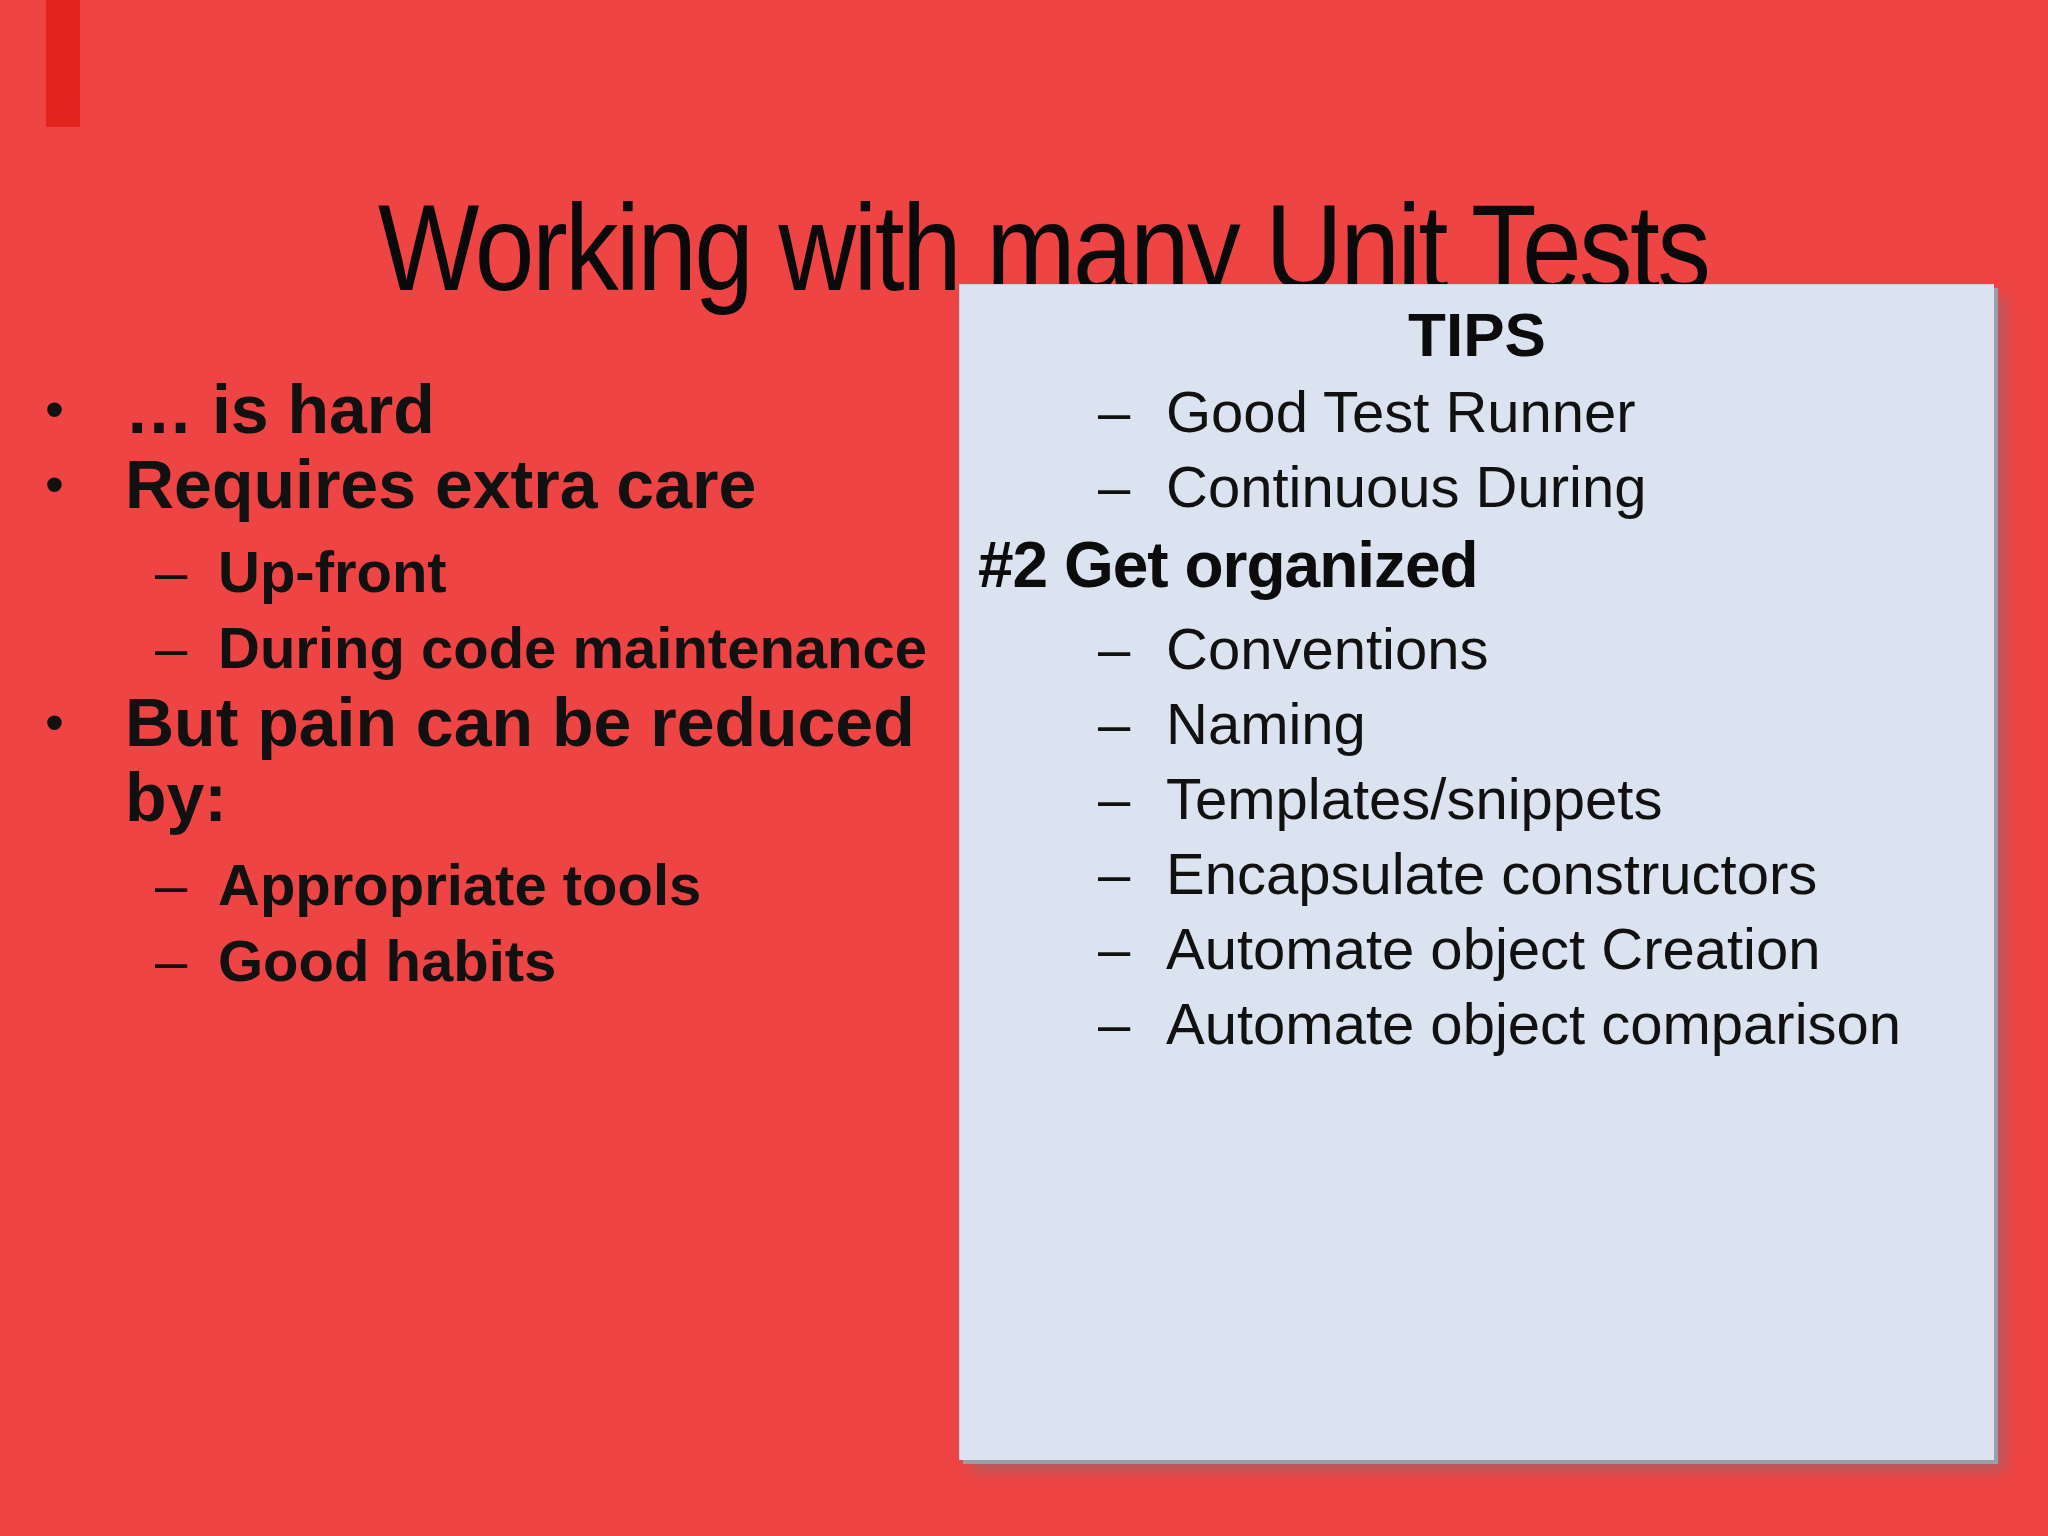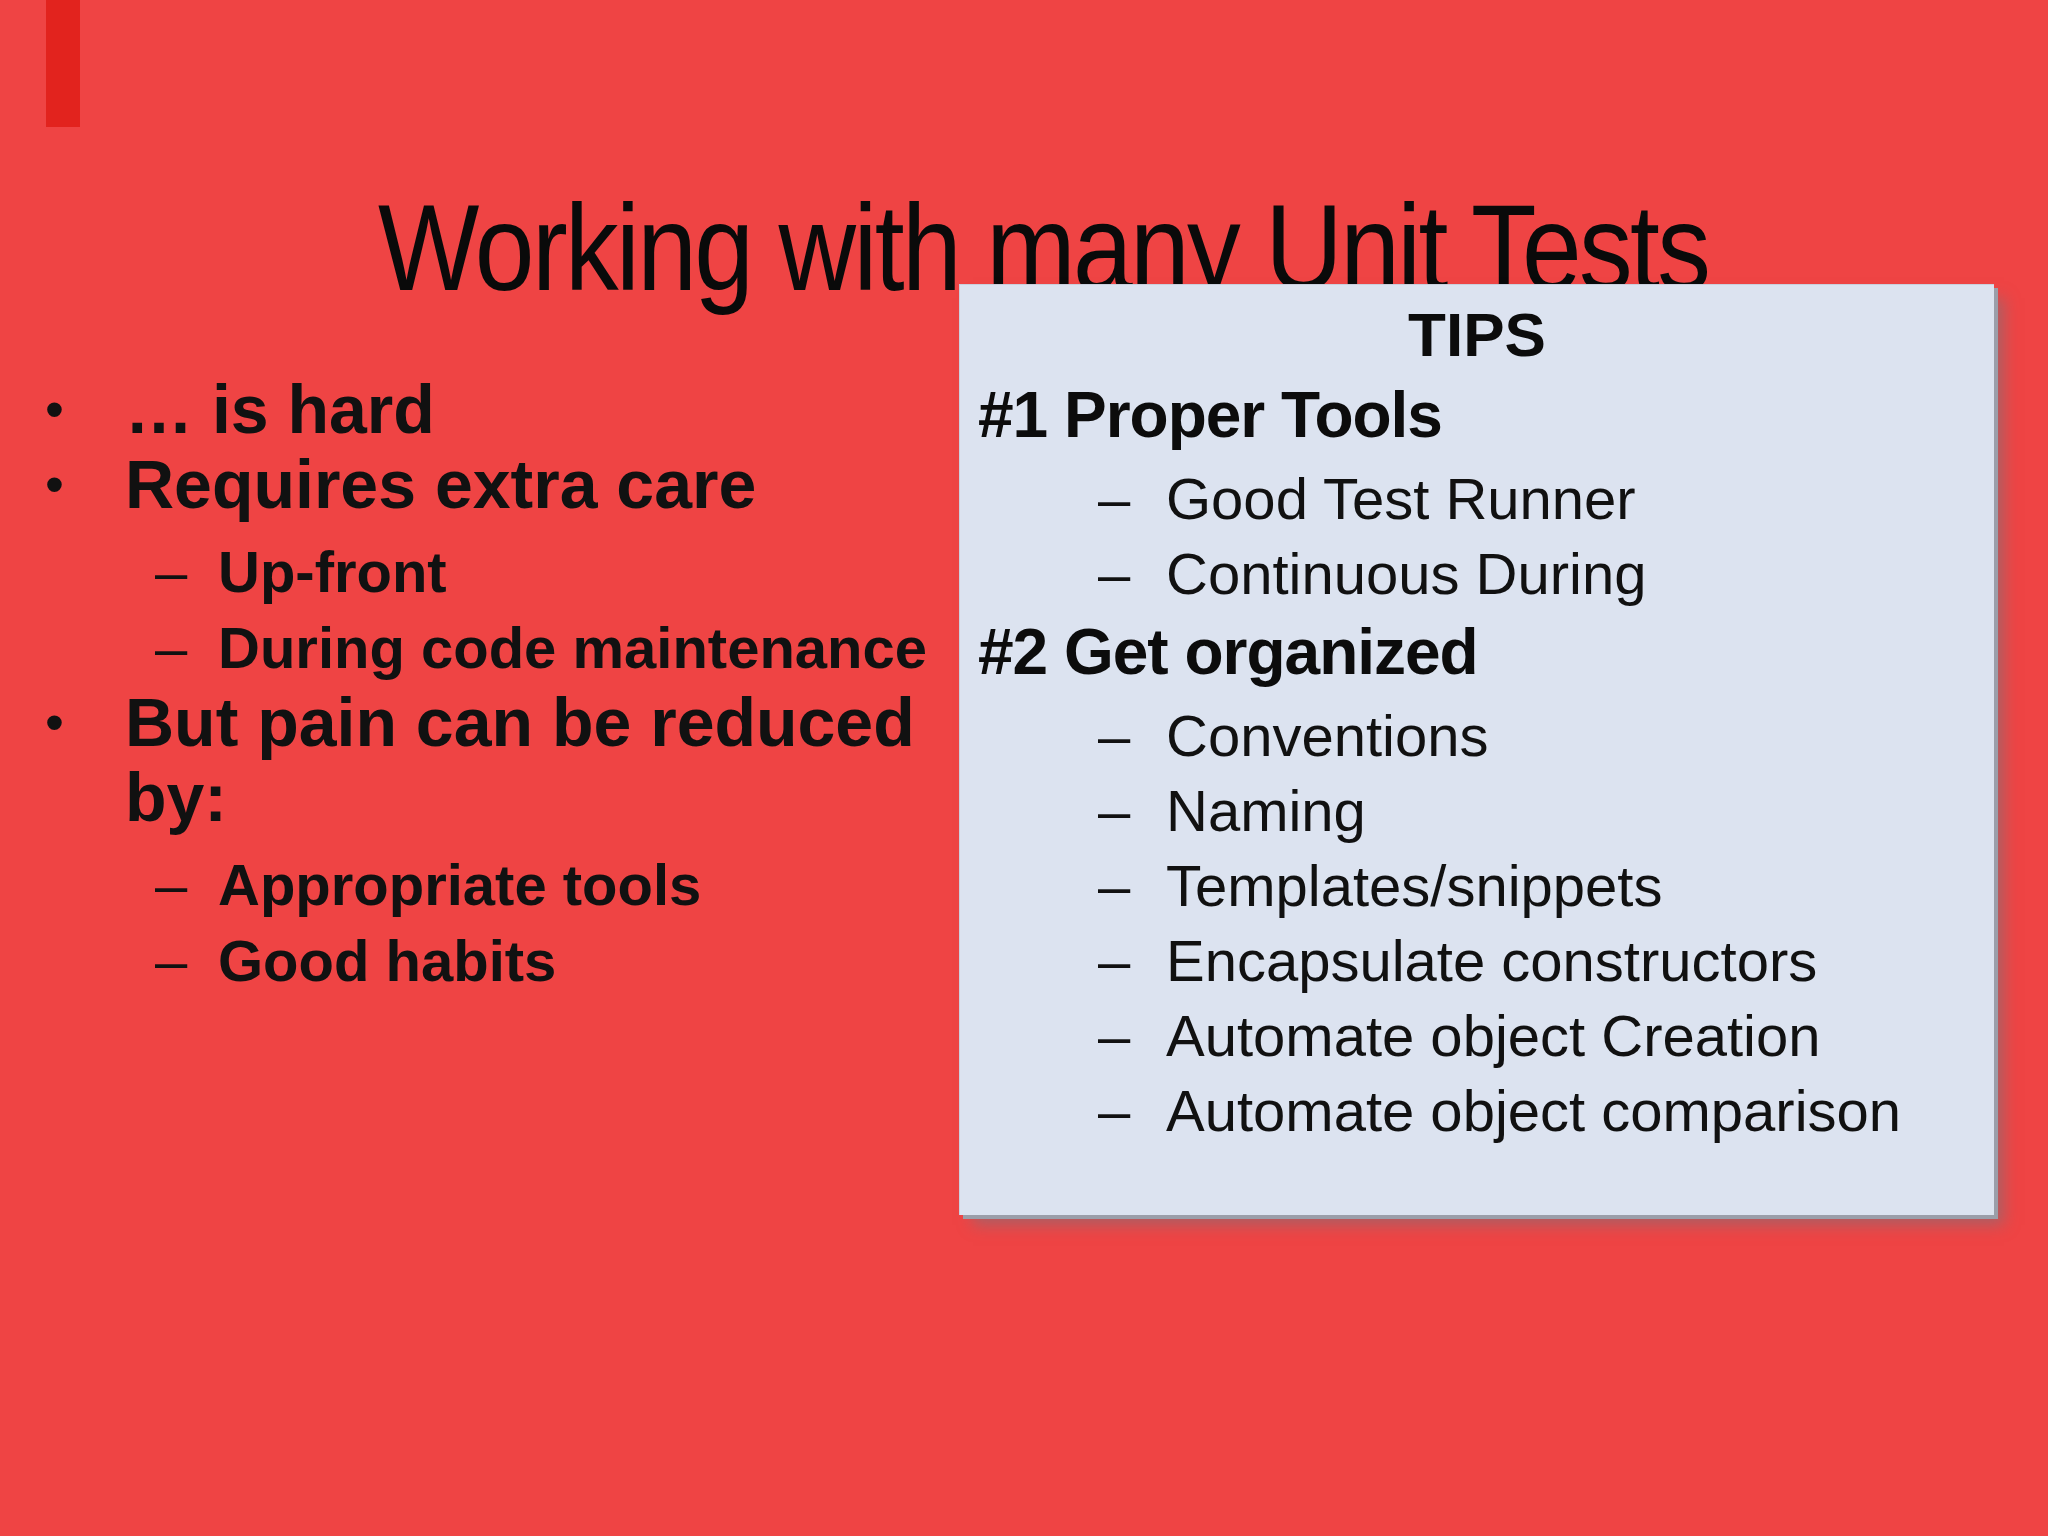--- a/index.html
+++ b/index.html
@@ -31,21 +31,21 @@
   .b1{display:flex;font-size:68px;line-height:75px;color:#111;}
   .b1 .marker{flex:0 0 80px;font-size:54px;line-height:75px;}
   .b2{display:flex;font-size:58px;line-height:72px;margin-left:110px;margin-top:4px;color:#111;}
   .b2 .marker{flex:0 0 63px;}
   .b1 + .b2{margin-top:14px;}
   .b2 + .b1{margin-top:1px;}
   .b1 .txt, .b2 .txt{flex:1 1 auto;font-weight:bold;}
 
   
   .tips-box{
-    position:absolute;left:959px;top:284px;width:1035px;height:931px;
+    position:absolute;left:959px;top:284px;width:1035px;height:1176px;
     box-sizing:border-box;background:#dce3f0;
     padding:12px 18px 0 18px;
     box-shadow:4px 4px 0 0 #9b9ea9, 12px 12px 14px -2px rgba(115,118,128,0.55);
     border-top:1px solid #c9cfdd;border-left:1px solid #c9cfdd;
   }
   .tips-title{
     text-align:center;font-weight:700;font-size:62px;line-height:76px;color:#0c0c0c;
   }
   .tip-head{
     font-weight:700;font-size:64px;line-height:76px;margin-top:4px;color:#0c0c0c;
@@ -93,21 +93,20 @@
       </div>
       <div class="b2">
         <span class="marker">–</span>
         <span class="txt">Good habits</span>
       </div>
     </div>
 
   <div class="tips-box" id="tips-box" style="background: rgb(220, 227, 240);">
     <div class="tips-title">TIPS</div>
     <div id="tips-content">
-        <div class="tip-head">#1 Proper Tools</div>
         <div class="tip-sub">
           <span class="marker">–</span>
           <span class="txt">Good Test Runner</span>
         </div>
         <div class="tip-sub">
           <span class="marker">–</span>
           <span class="txt">Continuous During</span>
         </div>
         <div class="tip-head">#2 Get organized</div>
         <div class="tip-sub">

